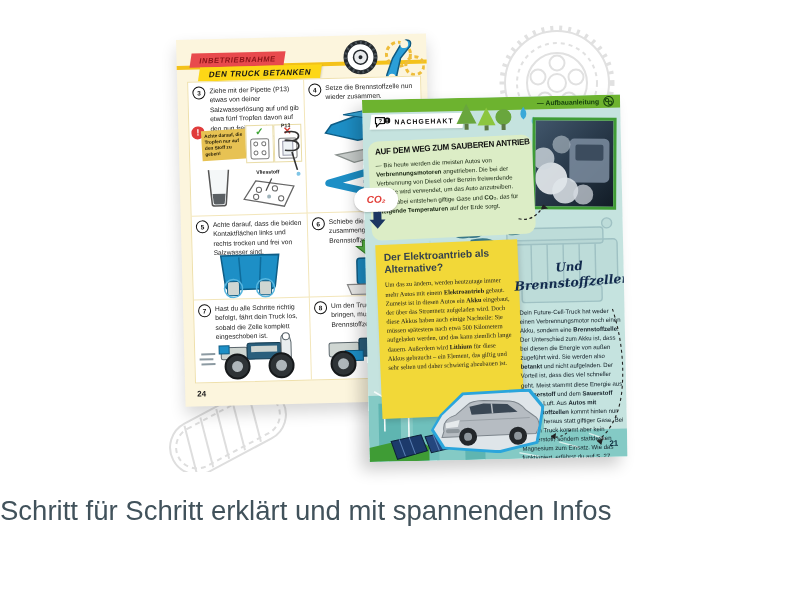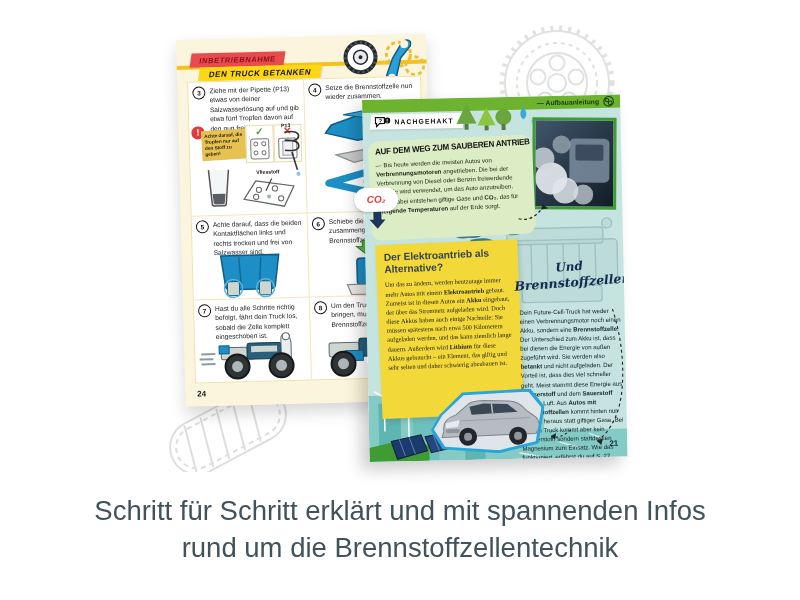--- a/index.html
+++ b/index.html
@@ -71,21 +71,21 @@
   .script-l1{font-size:12px;}
   .script-l2{font-size:12.5px;margin-top:1px;}
   .fuel-body{position:absolute;left:153px;top:212px;width:102px;font-size:6.05px;line-height:1.5;color:#142028;}
   .rp-pagenum{position:absolute;right:9px;bottom:9px;font-size:8px;font-weight:bold;color:#0e2b3d;z-index:6;}
   .car-hex{position:absolute;left:62px;top:292px;width:114px;height:64px;z-index:5;}
   .car-hex-border{position:absolute;inset:0;background:#2aa5dc;
     clip-path:polygon(8% 38%,28% 4%,88% 0%,100% 28%,94% 86%,60% 100%,10% 92%,0% 62%);}
   .car-hex-inner{position:absolute;left:3px;top:3px;right:3px;bottom:3px;background:#dfe5e9;
     clip-path:polygon(8% 38%,28% 4%,88% 0%,100% 28%,94% 86%,60% 100%,10% 92%,0% 62%);}
   
-  .caption{position:absolute;left:0;top:492px;width:800px;text-align:center;z-index:3;
+  .caption{position:absolute;left:0;top:492px;width:800px;text-align:left;z-index:3;
     color:#41525b;font-size:27.5px;line-height:1.36;}
 </style>
 </head>
 <body>
 <div class="stage">
 
 <svg class="sketch" style="left:482px;top:16px;" width="150" height="138" viewBox="0 0 150 138">
   <g stroke="#e1e1e1" stroke-width="2" fill="none">
     <circle cx="75" cy="67" r="52"></circle>
     <circle cx="75" cy="67" r="55" stroke-width="5" stroke-dasharray="3 6"></circle>
@@ -435,16 +435,15 @@
       <span class="co2-text">CO₂</span>
     </div>
     <svg style="position:absolute;left:14px;top:24px;" width="18" height="18" viewBox="0 0 18 18">
       <polygon points="5,0 13,0 13,8 17,8 9,17 1,8 5,8" fill="#1c3661"></polygon>
     </svg>
   </div>
 </div>
 
 <div class="caption">
   <div>Schritt für Schritt erklärt und mit spannenden Infos</div>
-  <div>rund um die Brennstoffzellentechnik</div>
 </div>
 
 </div>
 
 </body></html>

